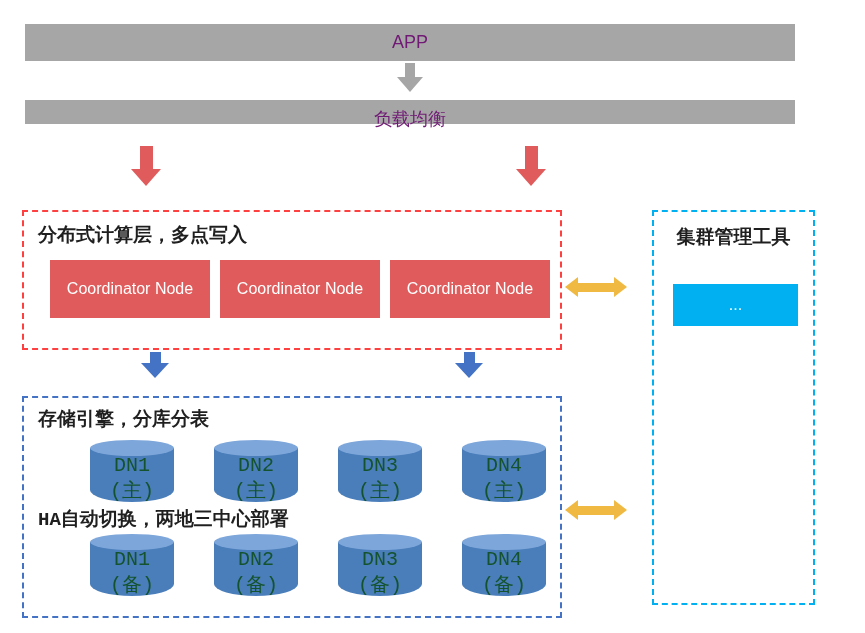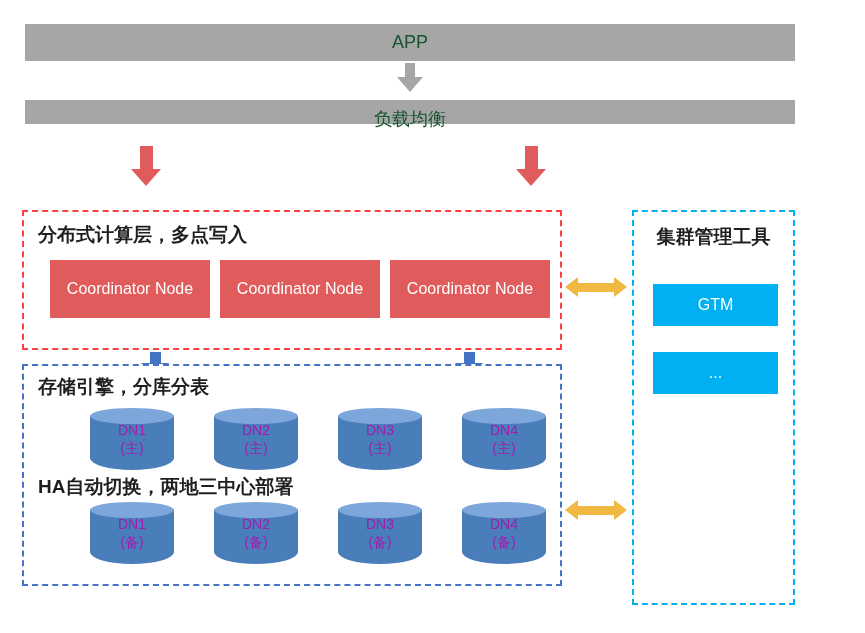--- a/index.html
+++ b/index.html
@@ -1,21 +1,21 @@
 <!DOCTYPE html>
 <html style="--gray: #a6a6a6; --red: #e05c5c; --red_arrow: #e05c5c; --red_border: #ff4040; --blue: #4472c4; --cylinder: #4a7ebb; --cylinder_top: #7da6da; --cyan: #00b0f0; --yellow: #f0b942;"><head>
 <meta charset="utf-8">
 <style>
   html,body { margin:0; padding:0; background:#fff; }
   body { font-family:"Liberation Sans","DejaVu Sans",sans-serif; }
   #canvas { position:relative; width:865px; height:633px; background:#fff; overflow:hidden; }
 
   .bar {
     position:absolute; left:25px; width:770px; background:var(--gray);
-    color:#14532d; font-size:18px; text-align:center;
+    color:#701a75; font-size:18px; text-align:center;
   }
   #app-bar { top:24px; height:37px; line-height:37px; }
   #lb-bar  { top:100px; height:24px; line-height:38px; }
 
   
   .arrow-down { position:absolute; display:flex; flex-direction:column; align-items:center; }
   .arrow-down .stem { background:var(--ac); }
   .arrow-down .head { width:0; height:0; border-left:var(--hw) solid transparent; border-right:var(--hw) solid transparent; border-top:var(--hh) solid var(--ac); }
   .arrow-gray { --ac:var(--gray); --hw:13px; --hh:15px; }
   .arrow-gray .stem { width:10px; height:14px; }
@@ -25,37 +25,37 @@
   .arrow-blue .stem { width:11px; height:11px; }
 
   
   .arrow-h { position:absolute; display:flex; align-items:center; }
   .arrow-h .hl { width:0; height:0; border-top:10px solid transparent; border-bottom:10px solid transparent; border-right:13px solid var(--yellow); }
   .arrow-h .mid { width:36px; height:9px; background:var(--yellow); }
   .arrow-h .hr { width:0; height:0; border-top:10px solid transparent; border-bottom:10px solid transparent; border-left:13px solid var(--yellow); }
 
   .dashed-box { position:absolute; background:#fff; box-sizing:border-box; }
   #compute-box { left:22px; top:210px; width:540px; height:140px; border:2px dashed var(--red_border); }
-  #storage-box { left:22px; top:364px; width:540px; height:222px; border:2px dashed var(--blue); }
-  #mgmt-box    { left:632px; top:210px; width:163px; height:395px; border:2px dashed var(--cyan); }
+  #storage-box { left:22px; top:396px; width:540px; height:222px; border:2px dashed var(--blue);font-family:Liberation Mono, monospace; }
+  #mgmt-box    { left:652px; top:210px; width:163px; height:395px; border:2px dashed var(--cyan); }
 
   .box-title { position:absolute; font-weight:bold; font-size:19px; color:#1f1f1f; white-space:nowrap; }
 
   .cn-row { position:absolute; left:26px; top:48px; display:flex; gap:10px; }
   .cn-node {
     width:160px; height:58px; background:var(--red); color:#fff;
     display:flex; align-items:center; justify-content:center; text-align:center;
     font-size:16px; line-height:1.3;
   }
 
   .cyl-row { position:absolute; display:flex; gap:40px; left:66px; }
   .cyl { position:relative; width:84px; height:62px; }
   .cyl-body { position:absolute; top:8px; left:0; width:84px; height:54px; background:var(--cylinder); border-radius:0 0 42px 42px / 0 0 12px 12px; }
   .cyl-top  { position:absolute; top:0; left:0; width:84px; height:16px; background:var(--cylinder_top); border-radius:50%; }
-  .cyl-label{ position:absolute; top:13px; left:0; width:100%; text-align:center; color:#a21caf; font-size:14px; line-height:1.3; white-space:pre-line; }
+  .cyl-label{ position:absolute; top:13px; left:0; width:100%; text-align:center; color:#14532d; font-size:20px; line-height:1.3; white-space:pre-line; }
 
   #mgmt-title { left:0; right:0; top:12px; text-align:center; }
   .tool-col { position:absolute; left:19px; top:72px; display:flex; flex-direction:column; gap:26px; }
   .tool-box { width:125px; height:42px; background:var(--cyan); color:#fff; font-size:16px; text-align:center; line-height:42px; }
 </style>
 </head>
 <body>
 
 <div id="canvas">
 
@@ -162,18 +162,17 @@
   </div>
   <div class="arrow-h" style="left:565px; top:500px;">
     <div class="hl"></div>
     <div class="mid"></div>
     <div class="hr"></div>
   </div>
 
   <div id="mgmt-box" class="dashed-box">
     <div id="mgmt-title" class="box-title">集群管理工具</div>
     <div class="tool-col">
-      <div class="tool-box">GTM</div>
       <div class="tool-box">...</div>
     </div>
   </div>
 
 </div>
 
 </body></html>

